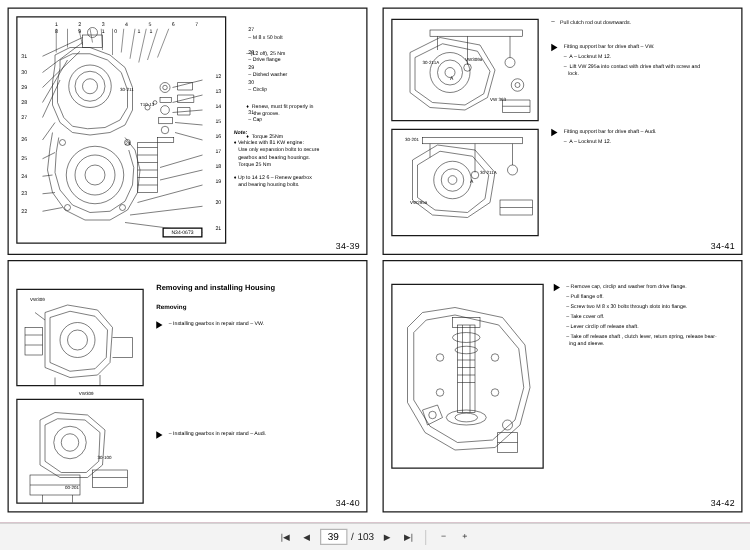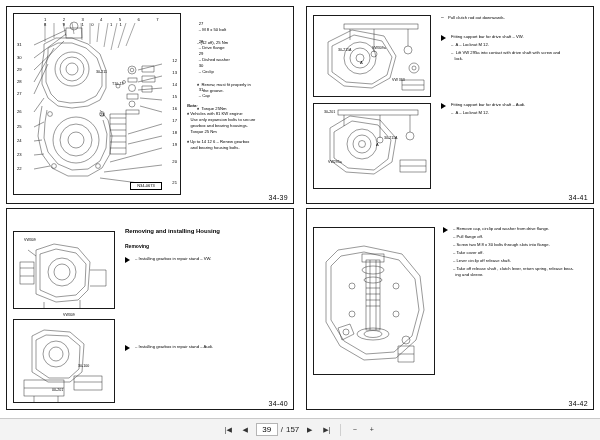--- a/index.html
+++ b/index.html
@@ -514,21 +514,21 @@
     </div>
 
   </div>
 
   <div class="toolbar">
     <div class="tb-btn">|◀</div>
     <div class="tb-btn">◀</div>
     <div class="pagebox">
       <input type="text" value="39" style="">
       <span>/</span>
-      <span class="pagetot">157</span>
+      <span class="pagetot">103</span>
     </div>
     <div class="tb-btn">▶</div>
     <div class="tb-btn">▶|</div>
     <div class="tb-sep"></div>
     <div class="tb-btn">−</div>
     <div class="tb-btn">+</div>
   </div>
 
 </div>
 

